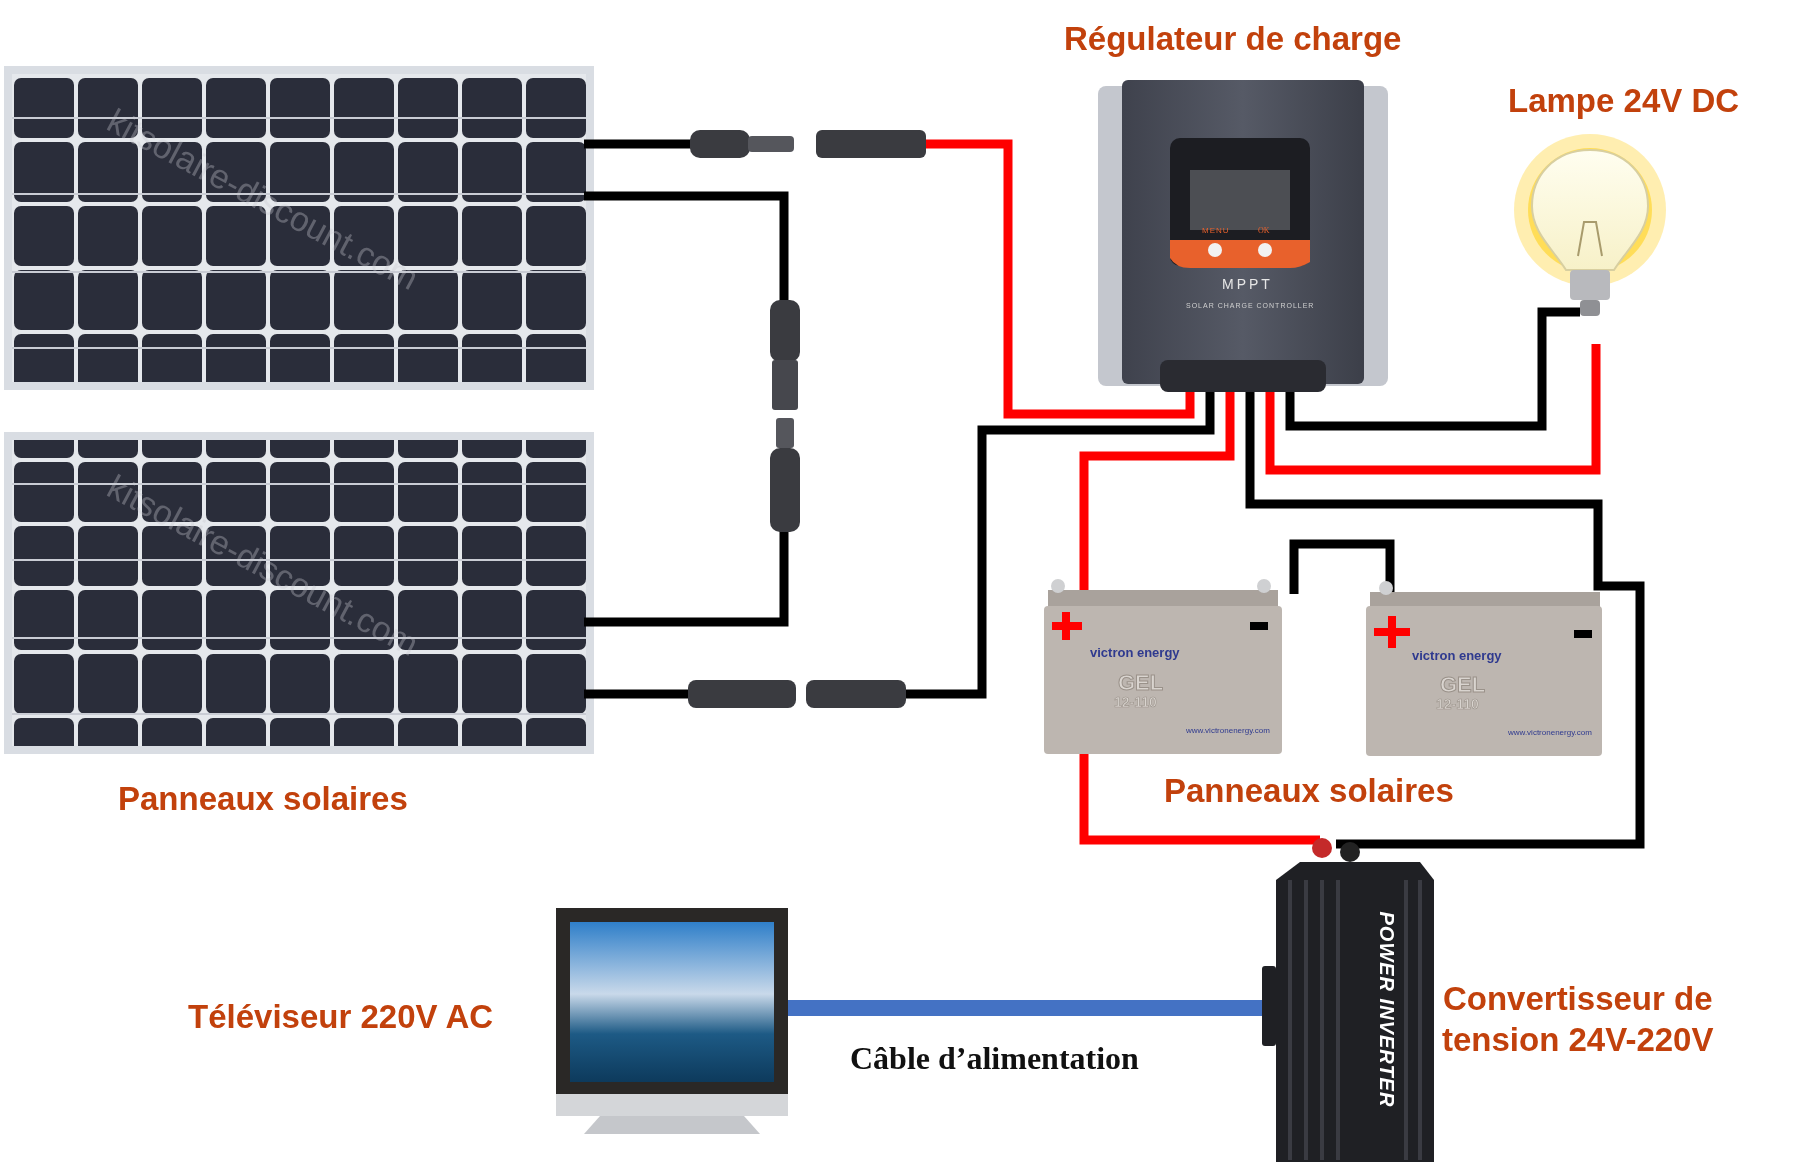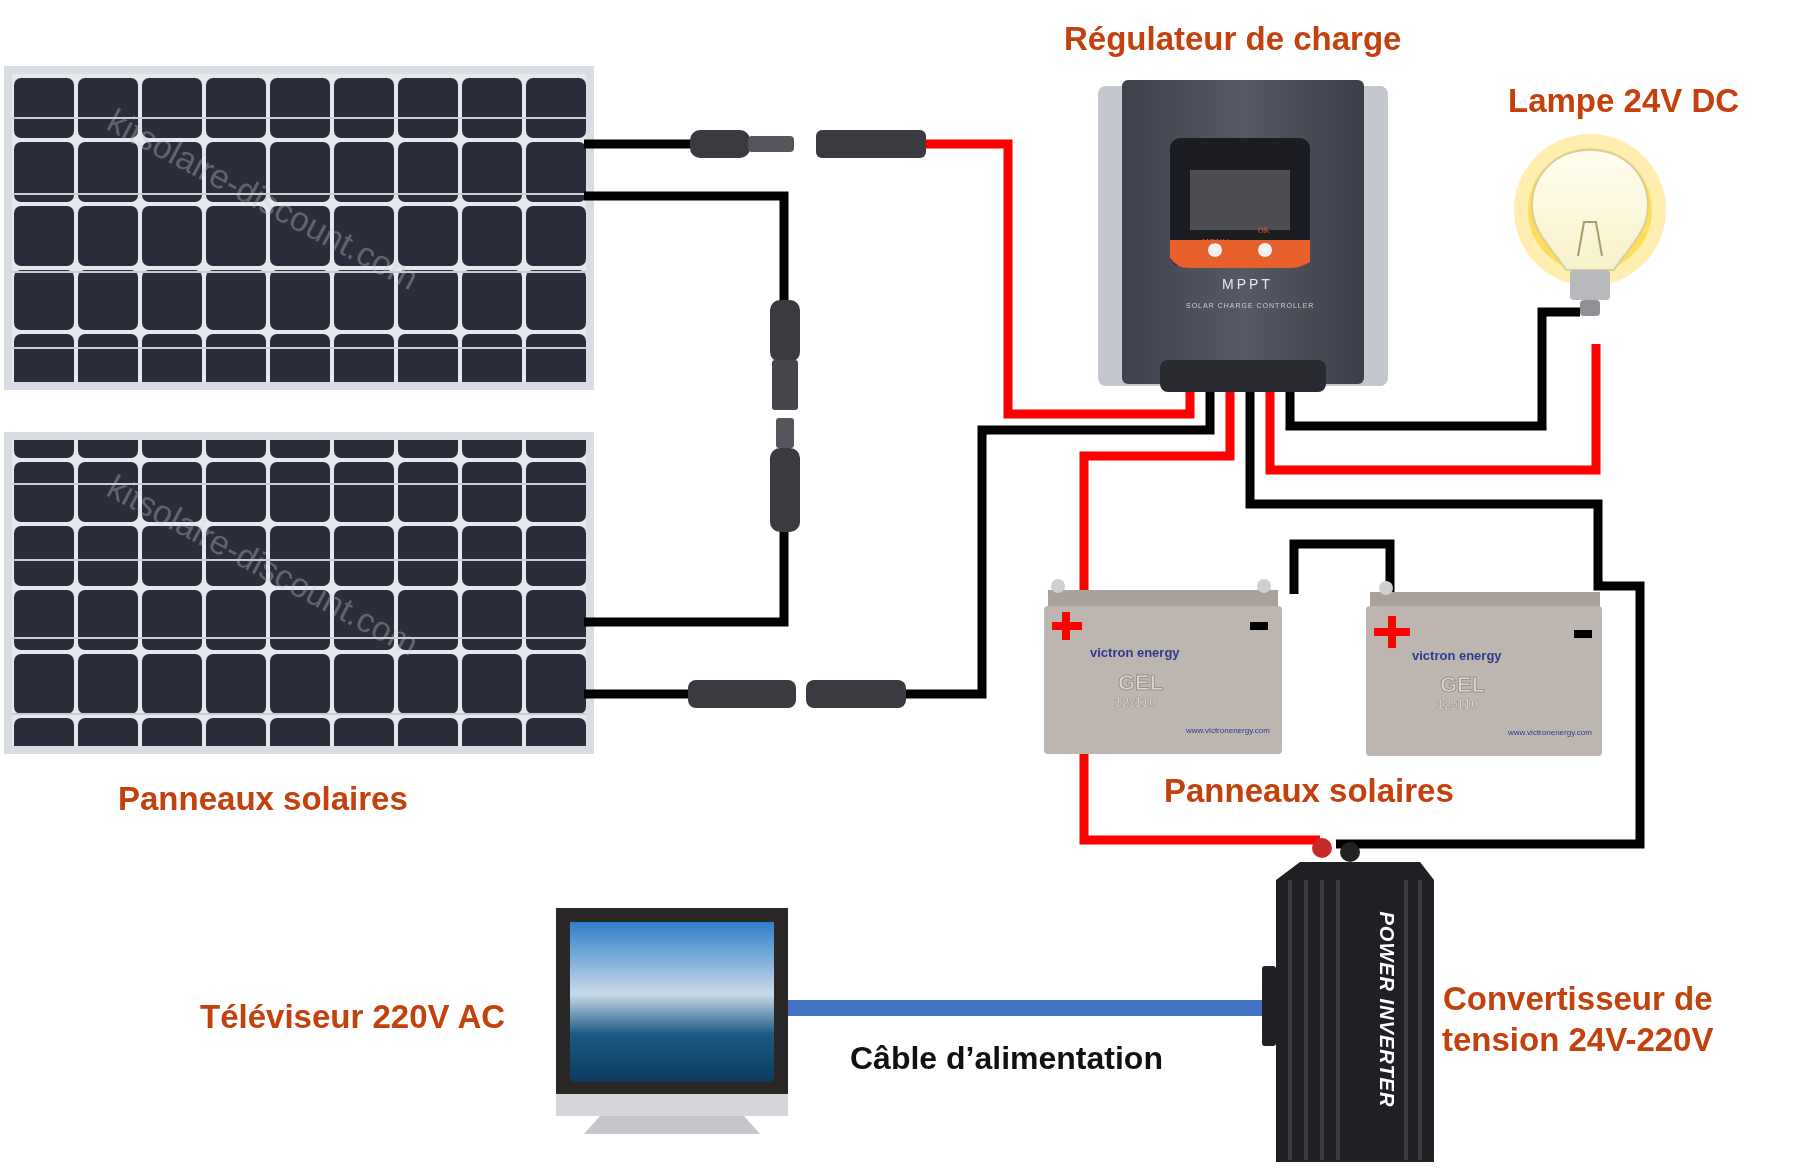--- a/index.html
+++ b/index.html
@@ -1,20 +1,20 @@
 <!DOCTYPE html>
 <html><head>
 <meta charset="utf-8">
 <style>
   html, body { margin:0; padding:0; background:#ffffff; }
   body { width:1797px; height:1169px; position:relative; overflow:hidden;
          font-family:"Liberation Sans", "DejaVu Sans", sans-serif; }
   .label { position:absolute; color:#c2410c; font-weight:bold; font-size:33px;
            line-height:1.25; white-space:nowrap; }
-  .label-black { color:#111111; font-size:32px; text-align:center; }
+  .label-black { color:#111111; font-size:32px; text-align:center;font-family:Liberation Serif, serif; }
   svg.wires { position:absolute; left:0; top:0; }
 </style>
 </head>
 <body>
 
 <svg class="wires" width="1797" height="1169" viewBox="0 0 1797 1169">
   <defs>
     <pattern id="cells" x="12" y="76" width="64" height="64" patternUnits="userSpaceOnUse">
       <rect x="2" y="2" width="60" height="60" rx="7" fill="#2a2d3a"></rect>
     </pattern>
@@ -155,40 +155,40 @@
     <rect x="556" y="908" width="232" height="186" fill="#2a2826"></rect>
     <rect x="570" y="922" width="204" height="160" fill="url(#tvScreen)"></rect>
     <rect x="556" y="1094" width="232" height="22" fill="#d4d6d9"></rect>
     <path d="M600 1116 L744 1116 L760 1134 L584 1134 Z" fill="#c5c7cb"></path>
   </g>
 </svg>
 
 <div style="position:absolute;left:90px;top:180px;transform:rotate(28deg);color:rgba(200,200,210,0.35);font-size:34px;">kitsolaire-discount.com</div>
 <div style="position:absolute;left:90px;top:546px;transform:rotate(28deg);color:rgba(200,200,210,0.35);font-size:34px;">kitsolaire-discount.com</div>
 
-<div style="position:absolute;left:1202px;top:237px;font-size:8px;color:#e8612c;letter-spacing:1px;text-align:right;">MENU</div>
+<div style="position:absolute;left:1202px;top:226px;font-size:8px;color:#e8612c;letter-spacing:1px;text-align:right;">MENU</div>
 <div style="position:absolute;left:1258px;top:226px;font-size:8px;color:#e8612c;font-family:Liberation Serif, serif;">OK</div>
 <div style="position:absolute;left:1222px;top:276px;font-size:14px;color:#e6e6e6;letter-spacing:3px;">MPPT</div>
 <div style="position:absolute;left:1186px;top:302px;font-size:7px;color:#d0d0d0;letter-spacing:1px;">SOLAR CHARGE CONTROLLER</div>
 
 <div style="position:absolute;left:1090px;top:645px;font-size:13px;color:#2f3a8f;font-weight:bold;">victron energy</div>
 <div style="position:absolute;left:1118px;top:670px;font-size:22px;color:#d9d4cf;font-weight:bold;-webkit-text-stroke:1px #9a928a;">GEL</div>
 <div style="position:absolute;left:1114px;top:694px;font-size:14px;color:#d9d4cf;font-weight:bold;-webkit-text-stroke:0.6px #9a928a;">12-110</div>
 <div style="position:absolute;left:1186px;top:726px;font-size:8px;color:#2f3a8f;">www.victronenergy.com</div>
 <div style="position:absolute;left:1412px;top:648px;font-size:13px;color:#2f3a8f;font-weight:bold;">victron energy</div>
 <div style="position:absolute;left:1440px;top:672px;font-size:22px;color:#d9d4cf;font-weight:bold;-webkit-text-stroke:1px #9a928a;">GEL</div>
 <div style="position:absolute;left:1436px;top:696px;font-size:14px;color:#d9d4cf;font-weight:bold;-webkit-text-stroke:0.6px #9a928a;">12-110</div>
 <div style="position:absolute;left:1508px;top:728px;font-size:8px;color:#2f3a8f;">www.victronenergy.com</div>
 
 <div style="position:absolute;left:1286px;top:1000px;transform:rotate(90deg);transform-origin:center;width:200px;font-size:20px;font-style:italic;font-weight:bold;color:#ffffff;letter-spacing:1px;">POWER INVERTER</div>
 
 <div class="label" style="left:1064px;top:18px;">Régulateur de charge</div>
 <div class="label" style="left:1476px;top:80px;margin-left:32px;">Lampe 24V DC</div>
 <div class="label" style="left:118px;top:778px;text-align:right;">Panneaux solaires</div>
 <div class="label" style="left:1164px;top:770px;">Panneaux solaires</div>
-<div class="label" style="left:200px;top:996px;">Téléviseur 220V AC</div>
+<div class="label" style="left:188px;top:996px;">Téléviseur 220V AC</div>
 <div class="label label-black" style="left:850px;top:1038px;">
   <div>Câble d’alimentation</div>
 </div>
 <div class="label" style="left:1442px;top:978px;text-align:center;">
   <div>Convertisseur de</div>
   <div>tension 24V-220V</div>
 </div>
 
 </body></html>

